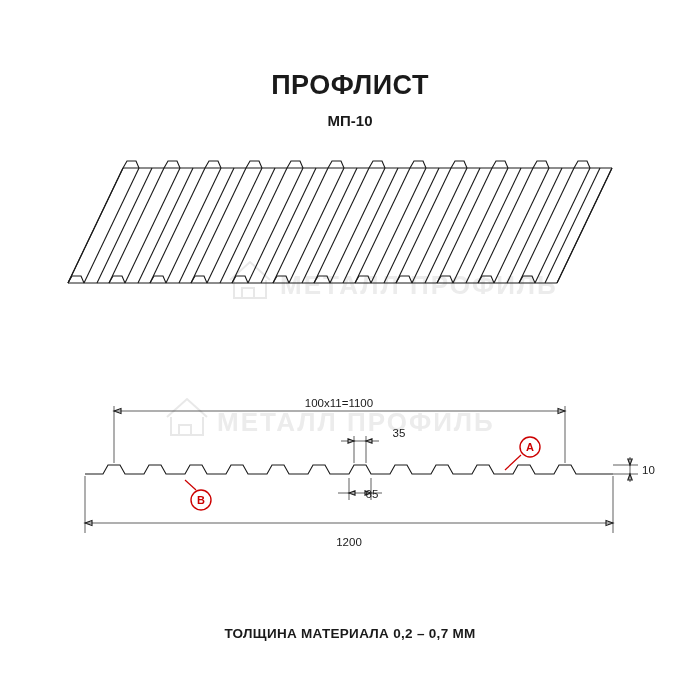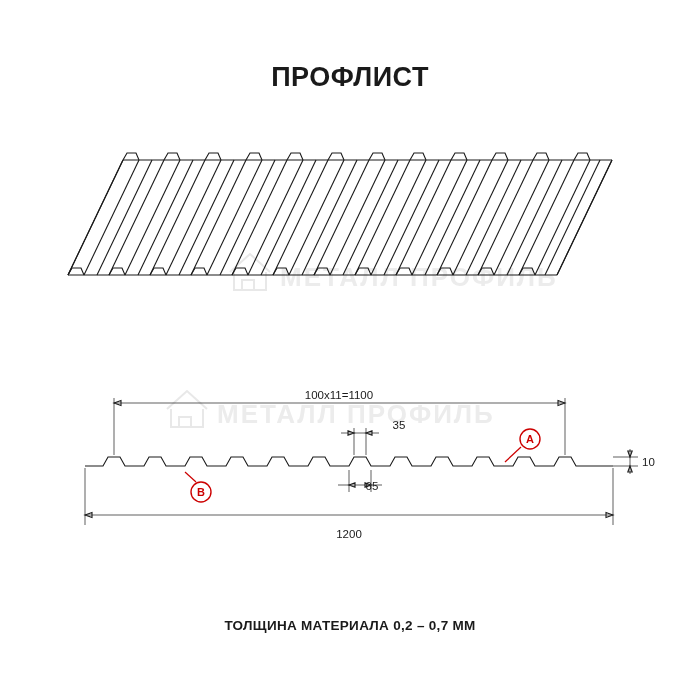--- a/index.html
+++ b/index.html
@@ -12,20 +12,21 @@
     height: 700px;
     font-family: "Liberation Sans", sans-serif;
     color: #1a1a1a;
     position: relative;
     overflow: hidden;
   }
   .page {
     position: relative;
     width: 700px;
     height: 604px;
+    margin-top: 8px;
   }
   .title {
     position: absolute;
     top: 62px;
     left: 0;
     width: 700px;
     text-align: center;
     font-size: 27px;
     font-weight: bold;
     letter-spacing: 0.5px;
@@ -102,20 +103,21 @@
     stroke-width: 1.2;
     fill: none;
   }
 </style>
 </head>
 <body>
 
 <div class="page">
 
   <div class="title">ПРОФЛИСТ</div>
+  <div class="subtitle">МП-10</div>
 
   <svg class="art" width="700" height="700" viewBox="0 0 700 700">
 
     <g transform="translate(228,228)">
       <g class="wm" transform="translate(0,18)">
         <path d="M2,26 L22,8 L42,26"></path>
         <path d="M6,26 L6,44 L38,44 L38,26"></path>
         <path d="M14,44 L14,34 L26,34 L26,44"></path>
       </g>
       <text class="wm-text" x="52" y="58">МЕТАЛЛ ПРОФИЛЬ</text>

